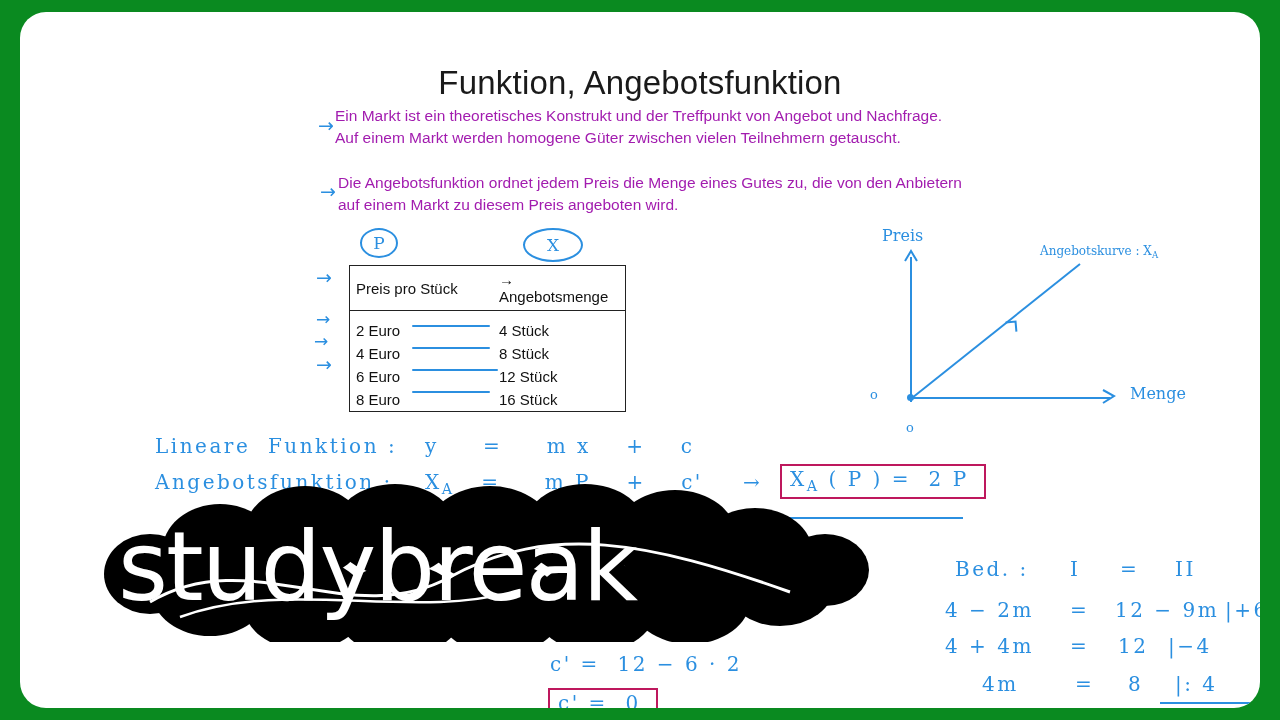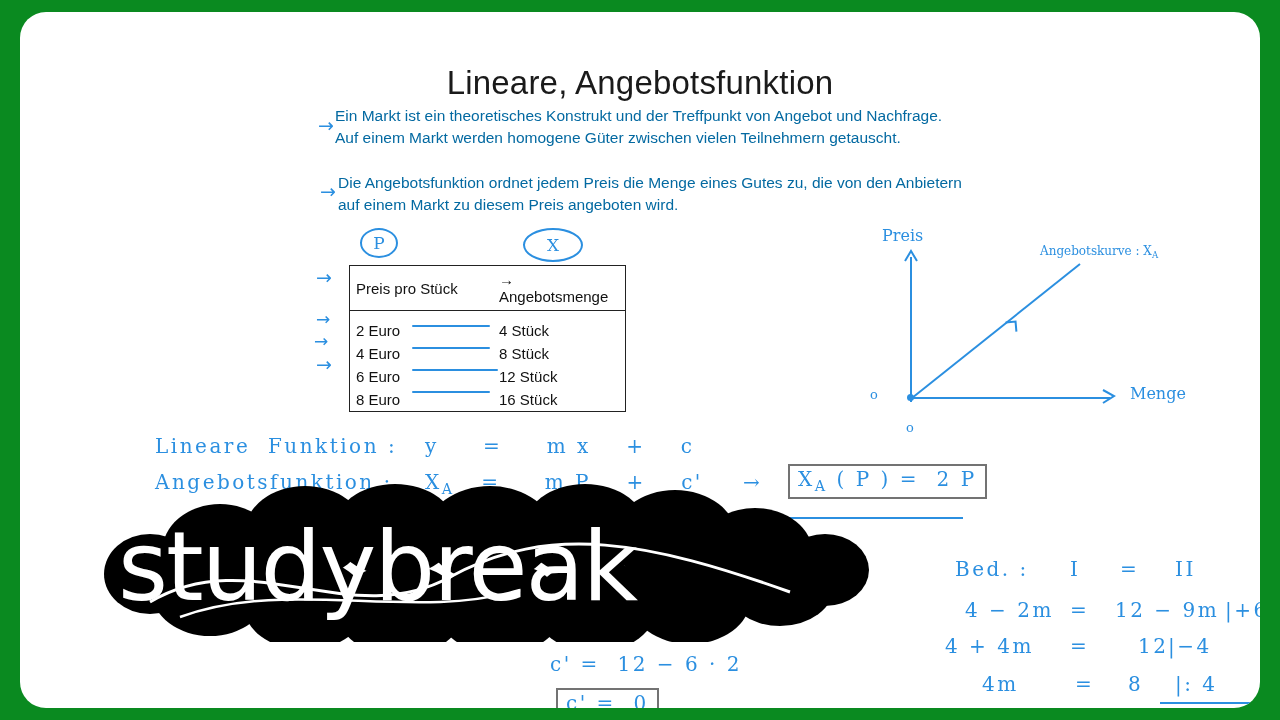--- a/index.html
+++ b/index.html
@@ -30,21 +30,21 @@
     width: 100%;
     text-align: center;
     font-size: 33px;
     color: #1a1a1a;
     font-weight: normal;
     letter-spacing: 0.2px;
   }
   .para {
     position: absolute;
     font-size: 15.5px;
-    color: #0369a1;
+    color: #a21caf;
     line-height: 1.45;
     white-space: pre-line;
   }
   #para1 { left: 315px; top: 93px; width: 700px; }
   #para2 { left: 318px; top: 160px; width: 700px; }
 
   
   .pen-arrow {
     position: absolute;
     color: #2b8fe0;
@@ -117,23 +117,22 @@
   .hw {
     position: absolute;
     color: #2b8fe0;
     font-family: "DejaVu Serif", serif;
     font-size: 20px;
     letter-spacing: 2.5px;
     white-space: pre;
   }
   .hw.sm { font-size: 17px; letter-spacing: 2px; }
   .boxed {
-    border: 2px solid #737373;
-    padding: 1px 8px 3px 8px;
-    margin-left: 8px;
+    border: 2px solid #be185d;
+    padding: 1px 15px 3px 8px;
   }
   .underline-blue {
     position: absolute;
     height: 2px;
     background: #2b8fe0;
   }
 
   
   #watermark {
     position: absolute;
@@ -153,21 +152,21 @@
     font-weight: normal;
     letter-spacing: -2px;
   }
   .sub { vertical-align: sub; font-size: 0.72em; }
 </style>
 </head>
 <body>
 
 <div id="slide">
 
-  <h1 id="page-title">Lineare, Angebotsfunktion</h1>
+  <h1 id="page-title">Funktion, Angebotsfunktion</h1>
 
   <span class="pen-arrow" style="left:298px; top:104px;">→</span>
   <div class="para" id="para1">Ein Markt ist ein theoretisches Konstrukt und der Treffpunkt von Angebot und Nachfrage.
 Auf einem Markt werden homogene Güter zwischen vielen Teilnehmern getauscht.</div>
 
   <span class="pen-arrow" style="left:300px; top:170px;">→</span>
   <div class="para" id="para2">Die Angebotsfunktion ordnet jedem Preis die Menge eines Gutes zu, die von den Anbietern
 auf einem Markt zu diesem Preis angeboten wird.</div>
 
   <div class="circle-mark" style="left:340px; top:216px; width:34px; height:26px;">P</div>
@@ -255,28 +254,28 @@
   <div class="hw sm" style="left:700px; top:552px;">m</div>
   <div class="hw" style="left:780px; top:548px;">?</div>
 
   <div class="hw sm" style="left:735px; top:512px;">- -</div>
 
   <div class="hw" style="left:935px; top:545px;">Bed. :</div>
   <div class="hw" style="left:1050px; top:545px;">I</div>
   <div class="hw" style="left:1100px; top:545px;">=</div>
   <div class="hw" style="left:1155px; top:545px;">II</div>
 
-  <div class="hw" style="left:945px; top:586px;">4 − 2m</div>
+  <div class="hw" style="left:925px; top:586px;">4 − 2m</div>
   <div class="hw" style="left:1050px; top:586px;">=</div>
   <div class="hw" style="left:1095px; top:586px;">12 − 9m</div>
   <div class="hw" style="left:1205px; top:586px;">|+6m</div>
 
   <div class="hw" style="left:925px; top:622px;">4 + 4m</div>
   <div class="hw" style="left:1050px; top:622px;">=</div>
-  <div class="hw" style="left:1098px; top:622px;margin-left:20px;">12</div>
+  <div class="hw" style="left:1098px; top:622px;">12</div>
   <div class="hw" style="left:1148px; top:622px;">|−4</div>
 
   <div class="hw" style="left:962px; top:660px;">4m</div>
   <div class="hw" style="left:1055px; top:660px;">=</div>
   <div class="hw" style="left:1108px; top:660px;">8</div>
   <div class="hw" style="left:1155px; top:660px;">|: 4</div>
   <div class="underline-blue" style="left:1140px; top:690px; width:105px;"></div>
 
   <div class="hw" style="left:530px; top:640px;">c' =  12 − 6 · 2</div>
   <div class="hw boxed" style="left:528px; top:676px;">c' =  0</div>

